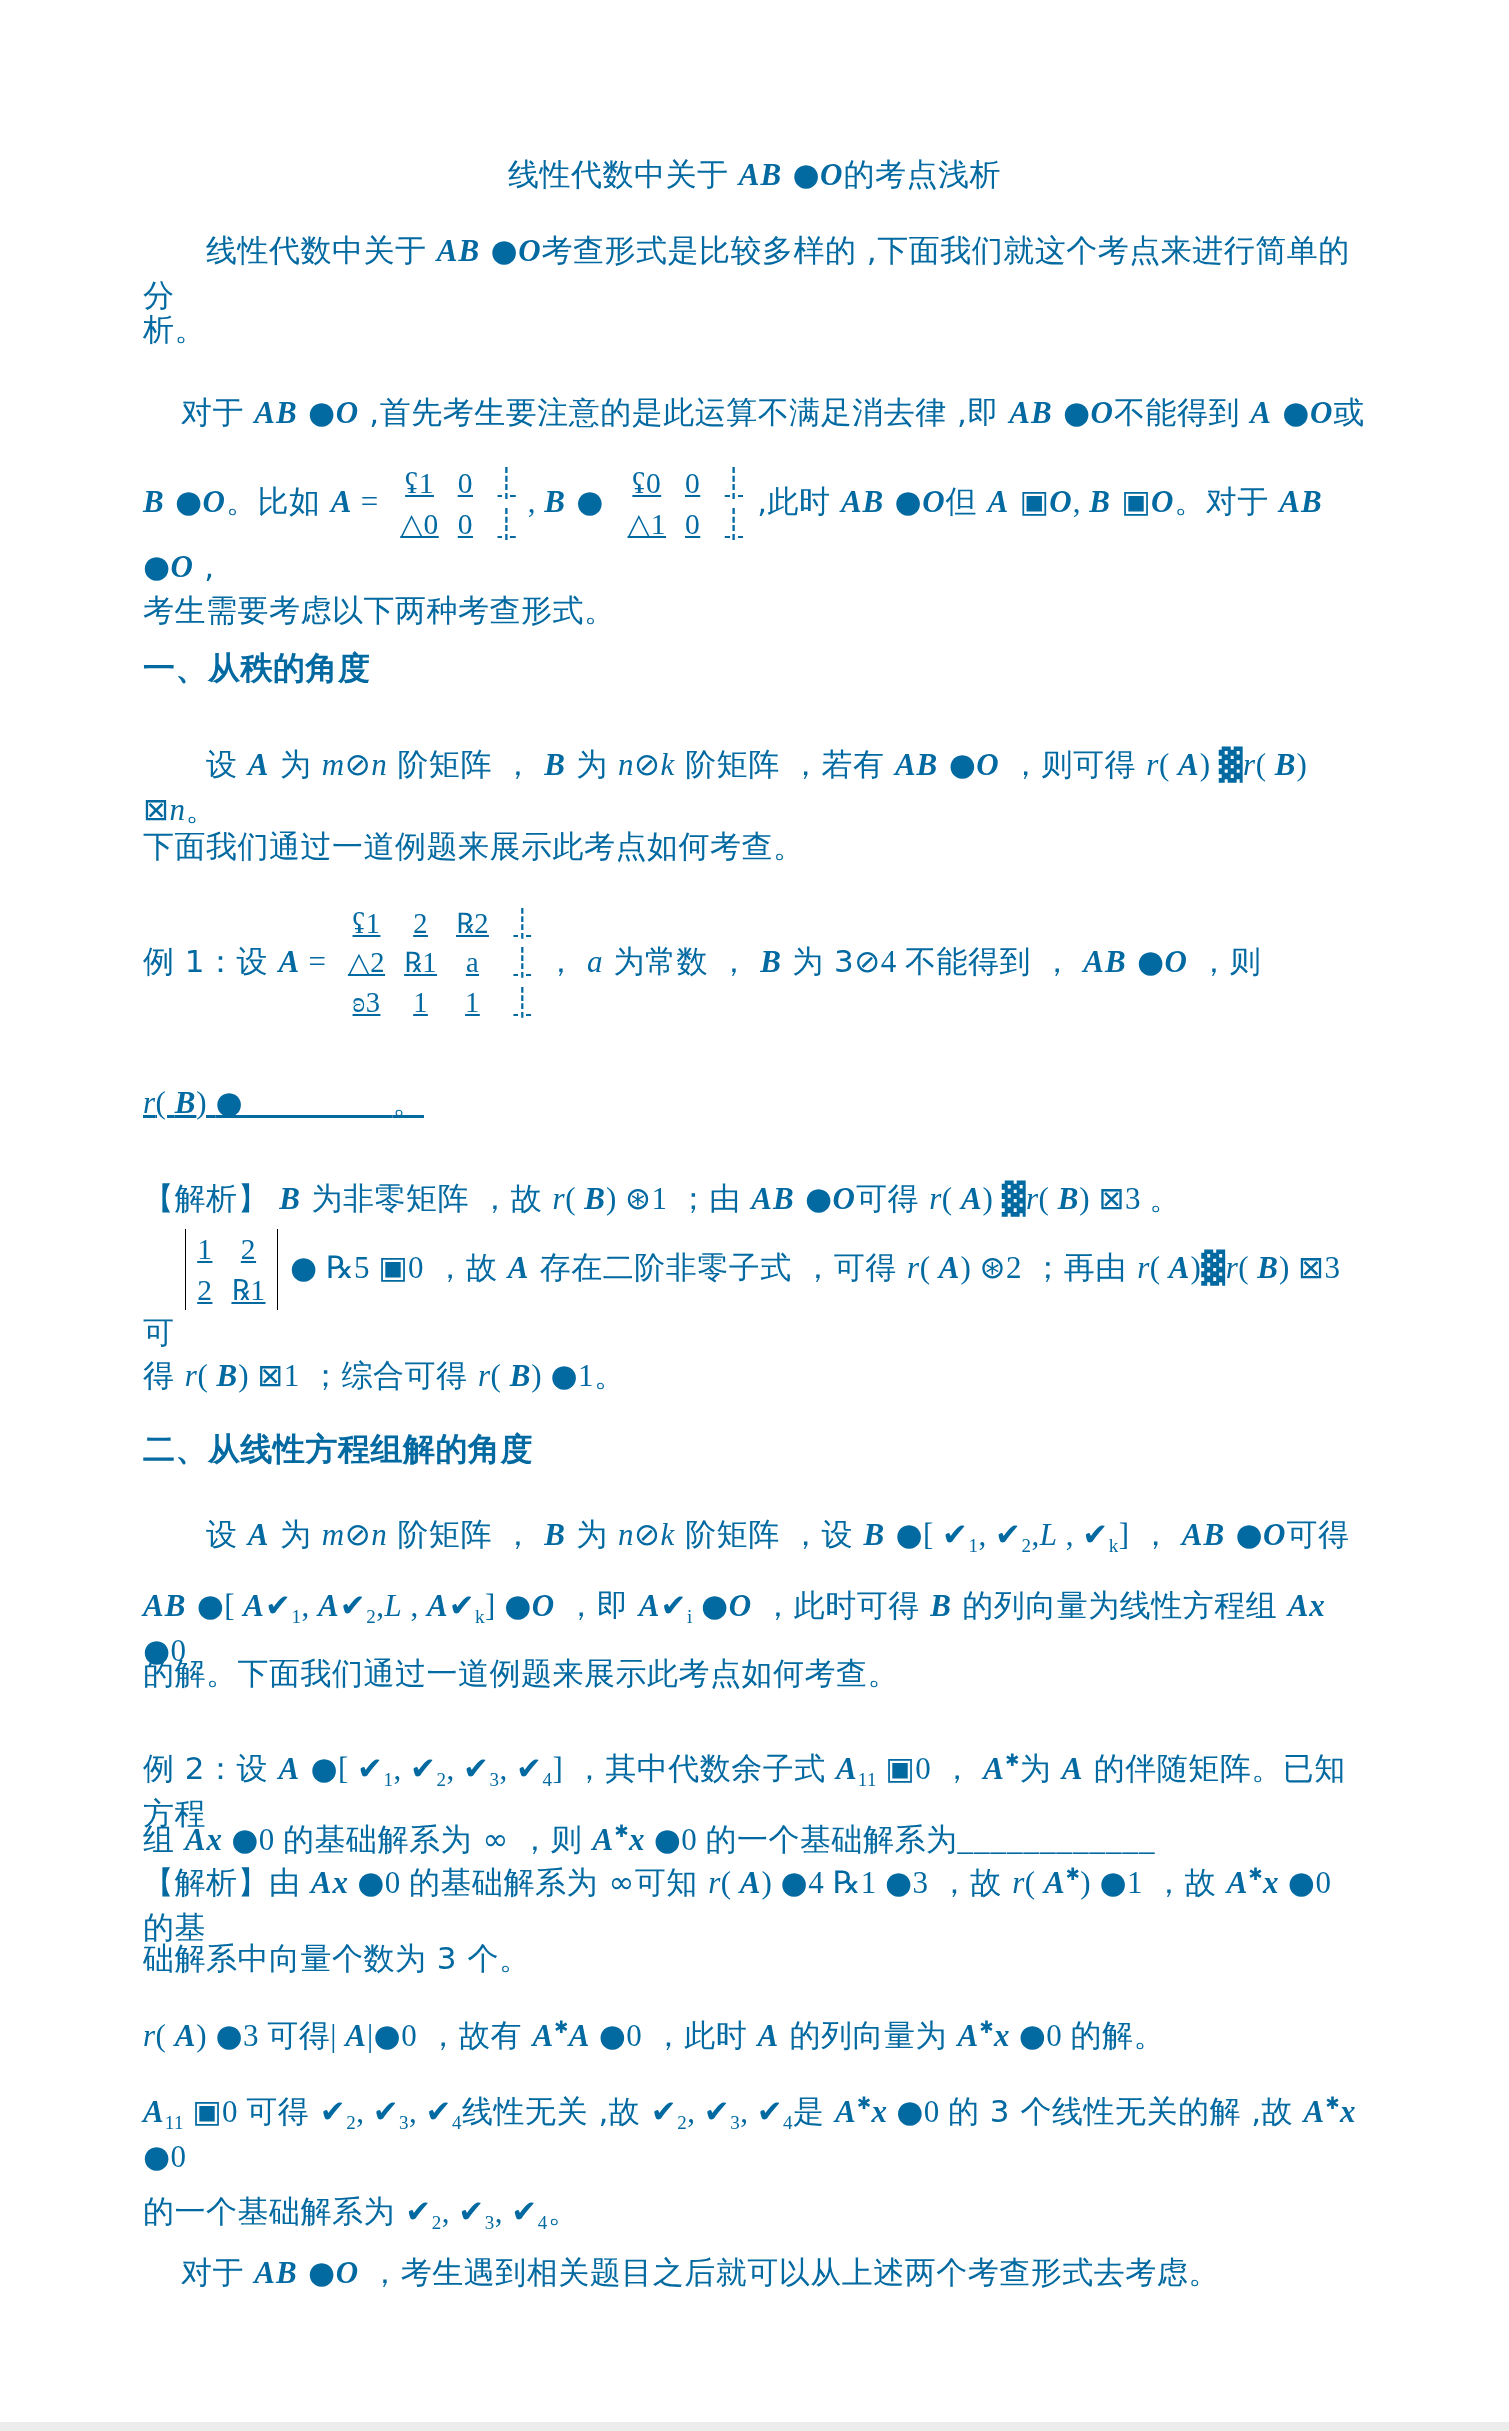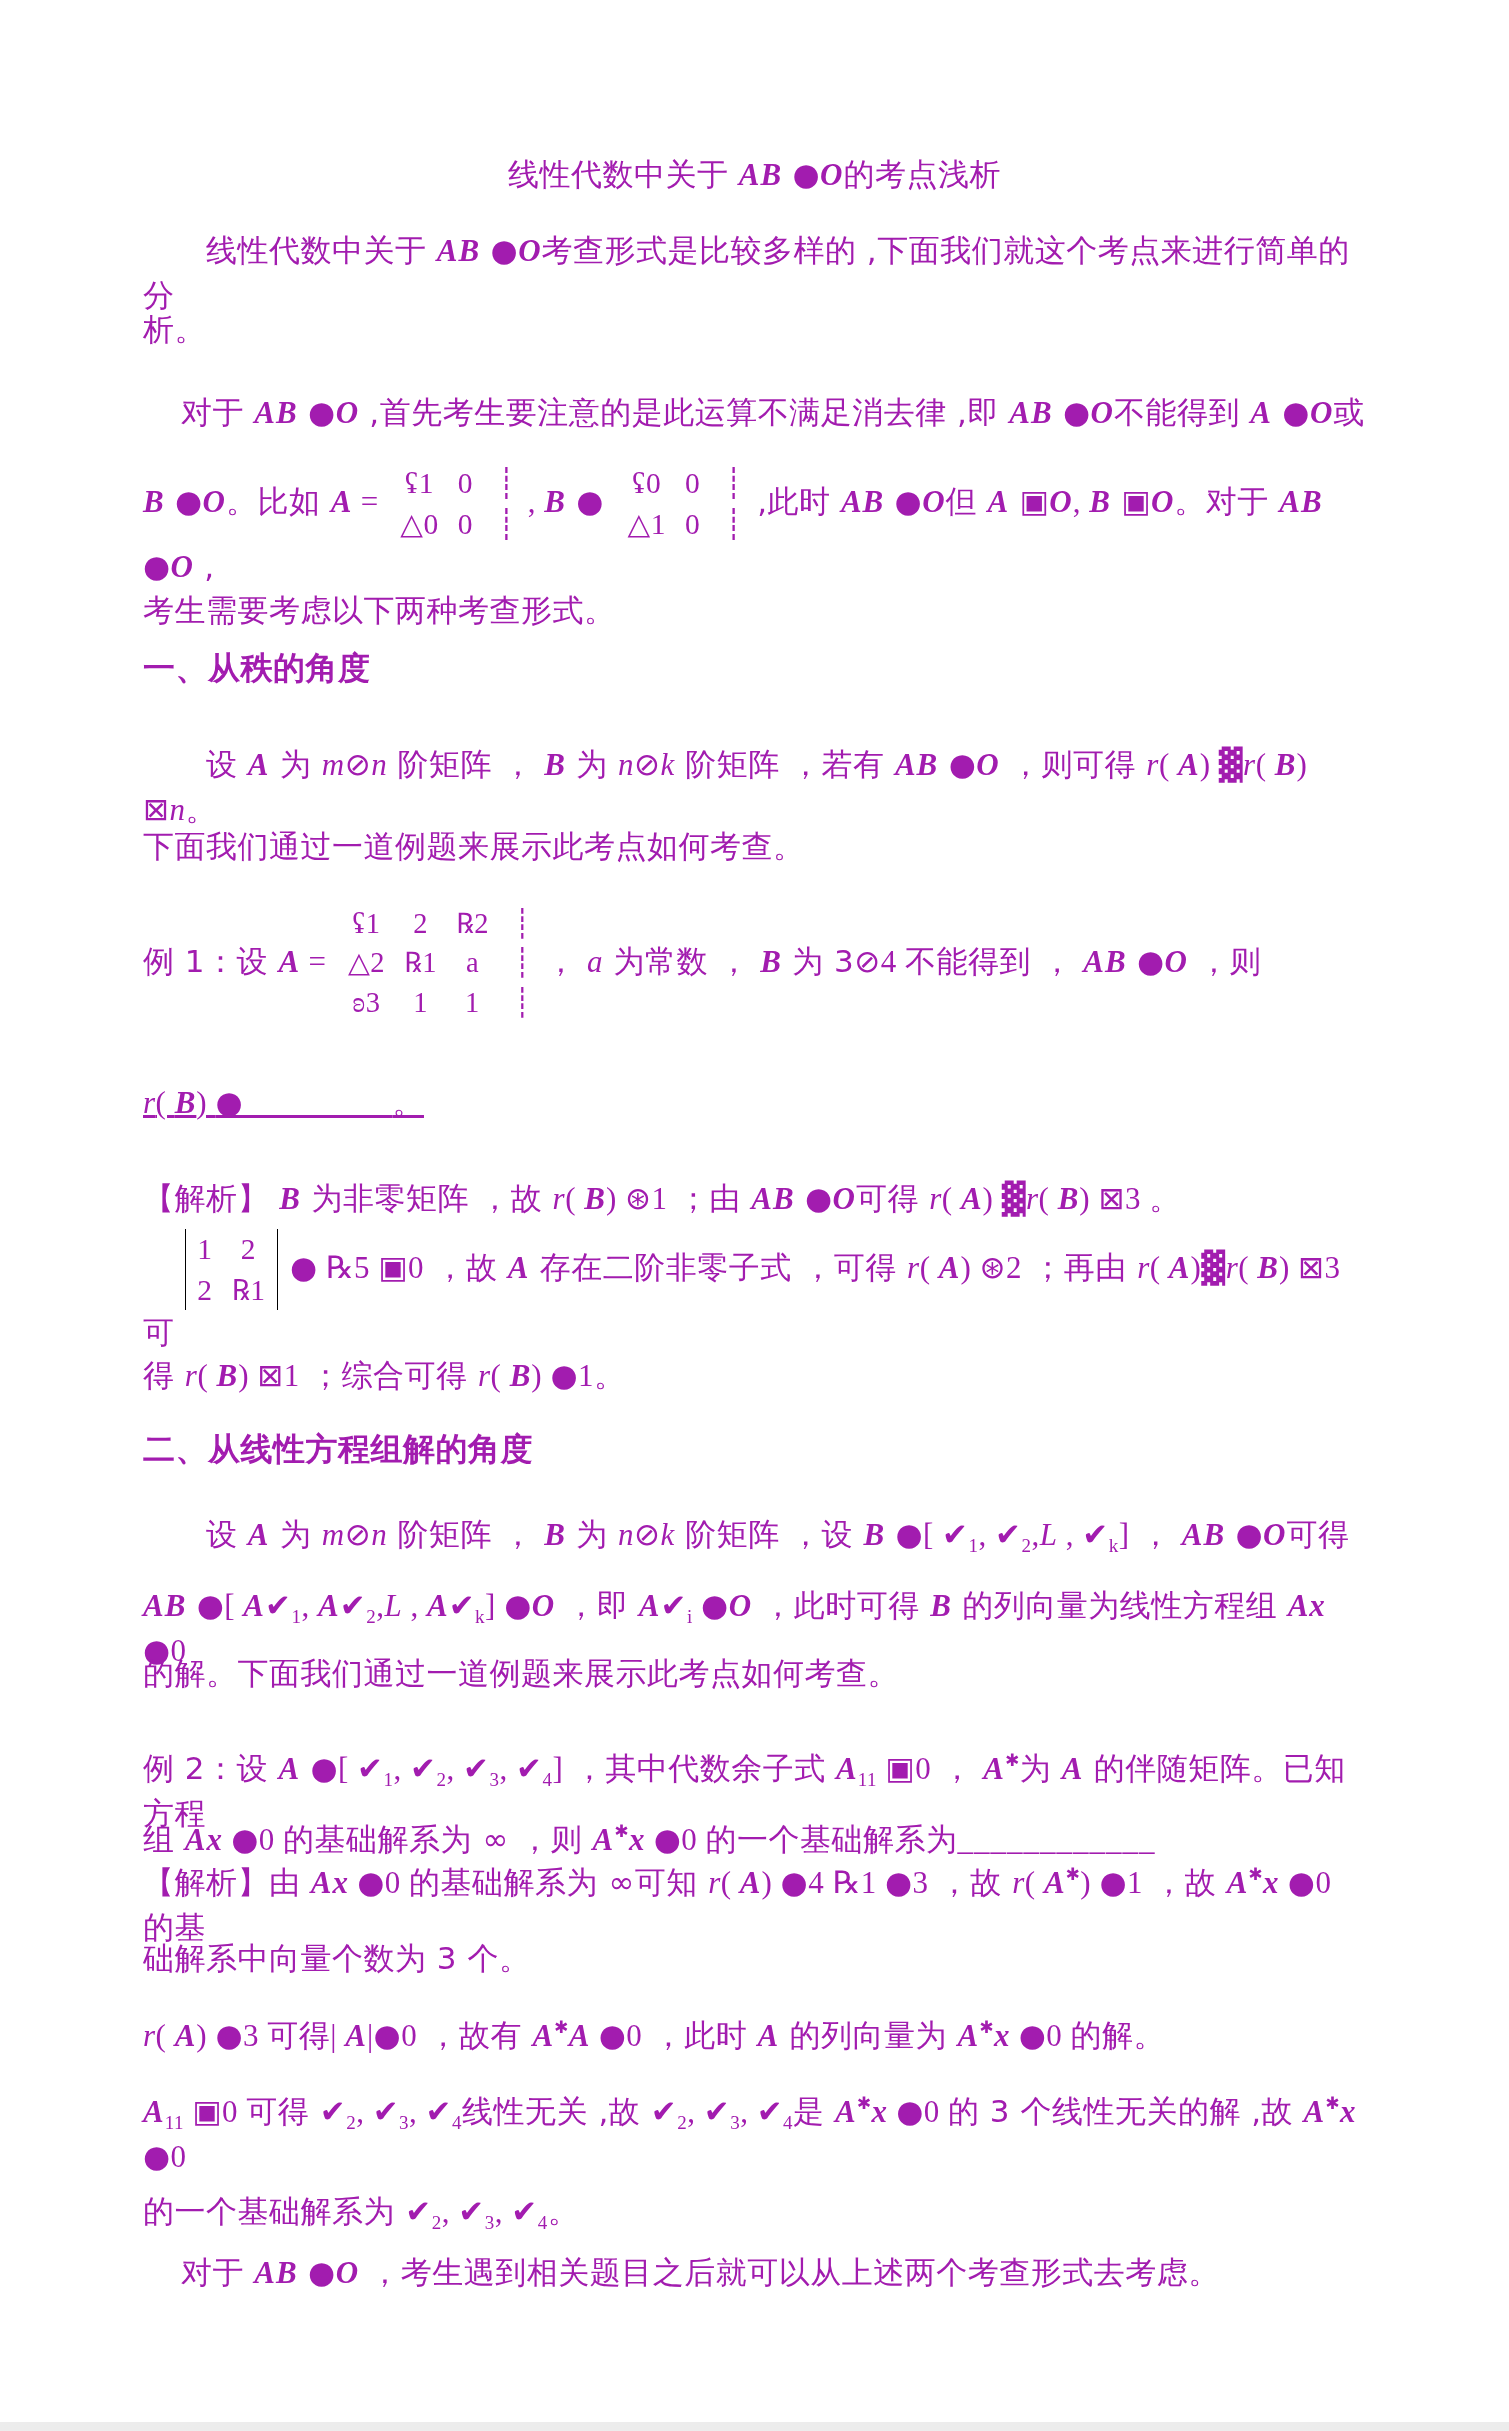--- a/index.html
+++ b/index.html
@@ -1,34 +1,34 @@
 <!DOCTYPE html>
 <html style="font-size:15px"><head>
 <meta charset="utf-8">
 <style>
   html,body{margin:0;padding:0;background:#ffffff;}
-  .page{position:relative;width:1509px;height:2431px;background:#ffffff;color:#a21caf;
+  .page{position:relative;width:1509px;height:2431px;background:#ffffff;color:#0369a1;
         font-family:"DejaVu Sans","Liberation Sans",sans-serif;overflow:hidden;}
   .line{position:absolute;left:143px;right:141px;font-size:31px;line-height:44px;
         letter-spacing:0.5px;}
   .title{left:0;right:0;text-align:center;}
   .h{font-weight:bold;font-size:32px;}
   .ind1{text-indent:38px;}
   .ind2{text-indent:63px;}
   .t-cn{}
   .t-bold{font-weight:normal;}
   .t-math{font-family:"Liberation Serif","DejaVu Serif",serif;font-style:italic;font-weight:bold;letter-spacing:1px;}
   .t-it{font-family:"Liberation Serif","DejaVu Serif",serif;font-style:italic;}
   .t-ser{font-family:"Liberation Serif","DejaVu Serif",serif;}
   .t-sym{font-family:"DejaVu Sans",sans-serif;}
   .t-under{font-family:"Liberation Serif","DejaVu Serif",serif;letter-spacing:1px;}
   sub{font-size:19px;font-family:"Liberation Serif",serif;vertical-align:-6.7px;line-height:0;font-style:normal;}
   sup{font-size:17px;font-family:"DejaVu Sans",sans-serif;vertical-align:13.3px;line-height:0;font-weight:bold;}
   .mat,.det{display:inline-table;vertical-align:middle;font-family:"Liberation Serif","DejaVu Serif",serif;
-            font-size:29.5px;line-height:1.25;text-indent:0;margin:0 3.8px;}
+            font-size:29.5px;line-height:1.25;text-indent:0;margin:0 3.8px;text-decoration:underline;}
   .mrow{display:table-row;}
   .mcell{display:table-cell;padding:1.9px 9.5px;text-align:center;}
   .mat .mcell:last-child{padding-left:15px;padding-right:0;}
   .det{border-left:1.9px solid #000;border-right:1.9px solid #000;padding:0 1.9px;}
   .page-edge{position:absolute;left:0;right:0;bottom:0;height:9.5px;background:#ececec;}
 </style>
 </head>
 <body>
 
 <div class="page">

